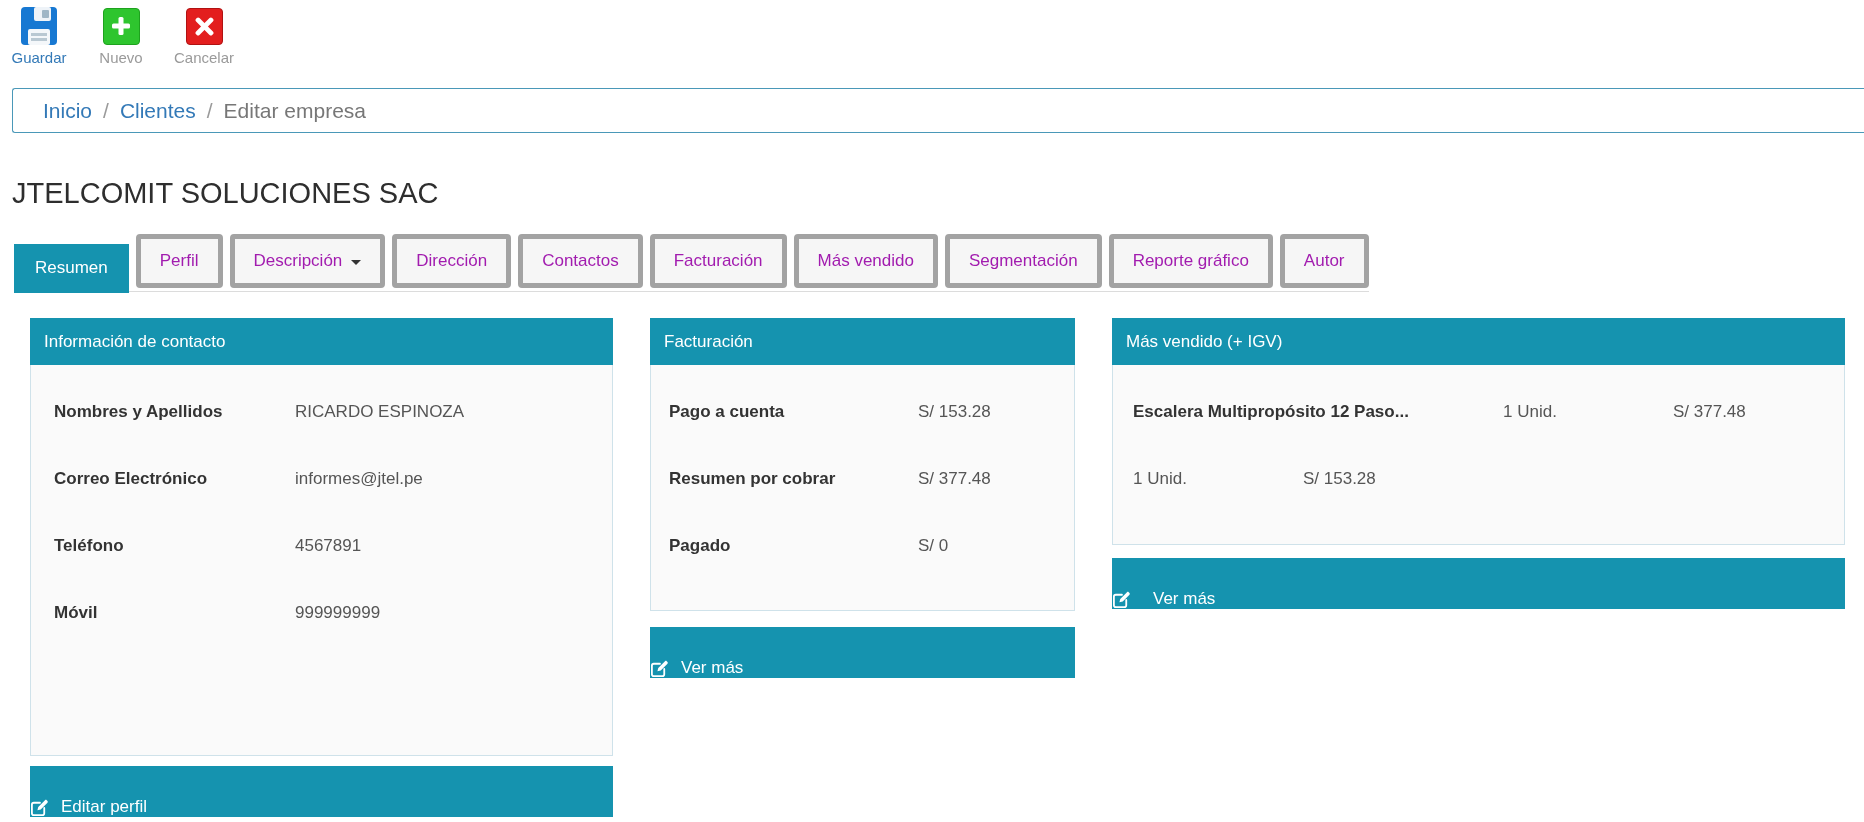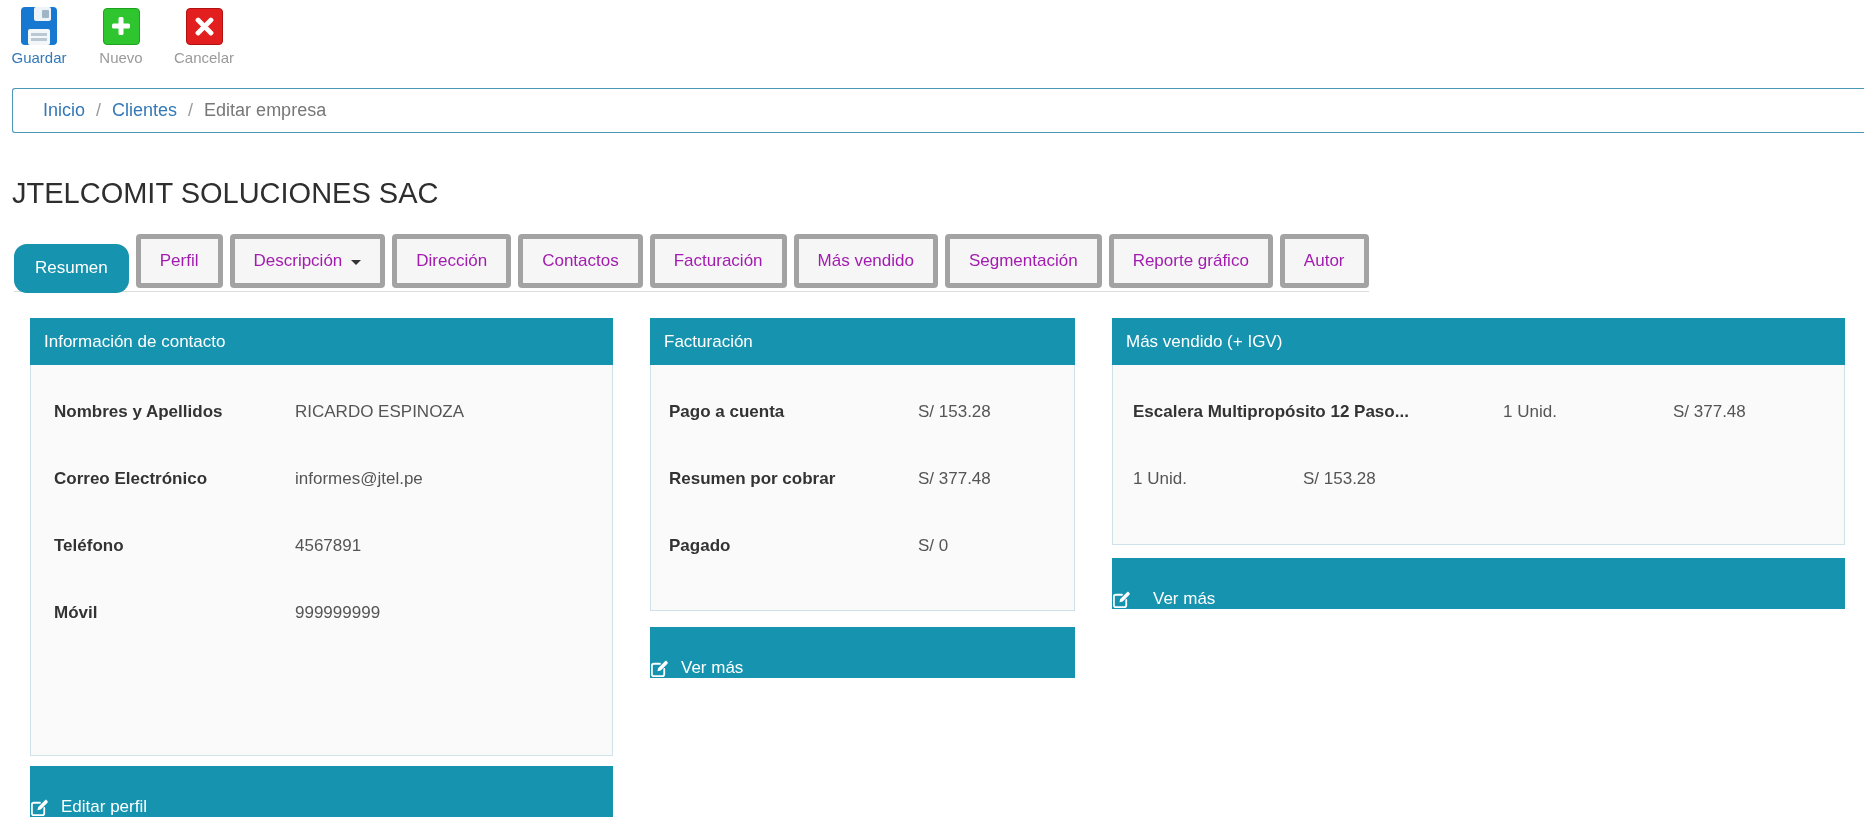--- a/index.html
+++ b/index.html
@@ -18,42 +18,42 @@
   .box-icon { width:37px; height:37px; border-radius:4px; display:flex; align-items:center; justify-content:center; }
   .box-icon.green { background:#2ec52e; border:1px solid #1ea21e; }
   .box-icon.red   { background:#e31e1e; border:1px solid #b01212; }
   .tb-label { font-size:15px; color:#9a9a9a; }
   .tb-label.link { color:#3379b7; }
 
   
   .breadcrumb {
     margin:22px 0 0 12px; width:1852px; height:45px;
     border:1px solid #4a98b8; border-right:none; border-radius:3px 0 0 3px;
-    display:flex; align-items:center; padding-left:30px; gap:11px; font-size:18px;
+    display:flex; align-items:center; padding-left:30px; gap:11px; font-size:21px;
   }
   .crumb-link { color:#3379b7; cursor:pointer; }
   .crumb-sep { color:#9a9a9a; }
   .crumb-current { color:#777; }
 
   
   .page-title { margin:44px 0 0 12px; font-size:29px; line-height:32px; font-weight:300; color:#2e2e2e; }
 
   
   .tabs {
     display:flex; gap:7px; align-items:flex-end; margin:25px 0 0 14px;
     width:fit-content; border-bottom:1px solid #dcdcdc;
   }
   .tab {
     padding:12px 19px; font-size:17px; color:#a21caf; background:#f6f6f6;
     border:5px solid #a3a3a3; border-radius:4px; margin-bottom:3px; cursor:pointer;
     display:flex; align-items:center; gap:9px; white-space:nowrap;
   }
   .tab.active {
     background:#1593af; color:#ffffff; border:none;
-    padding:14px 21px 15px 21px; margin-bottom:-2px; border-radius:13px;
+    padding:14px 21px 15px 21px; margin-bottom:-2px; border-radius:0;
   }
   .caret { width:0; height:0; border-left:5px solid transparent; border-right:5px solid transparent; border-top:5px solid #333; margin-top:2px; }
 
   
   .panels { display:flex; gap:37px; margin:26px 18px 0 30px; align-items:flex-start; }
   .panel-header {
     background:#1593af; color:#fff; height:47px; font-size:17px;
     display:flex; align-items:center; padding-left:14px;
   }
   .panel-body { background:#fafafa; border:1px solid #cfe2ea; border-top:none; padding-top:13px; }

